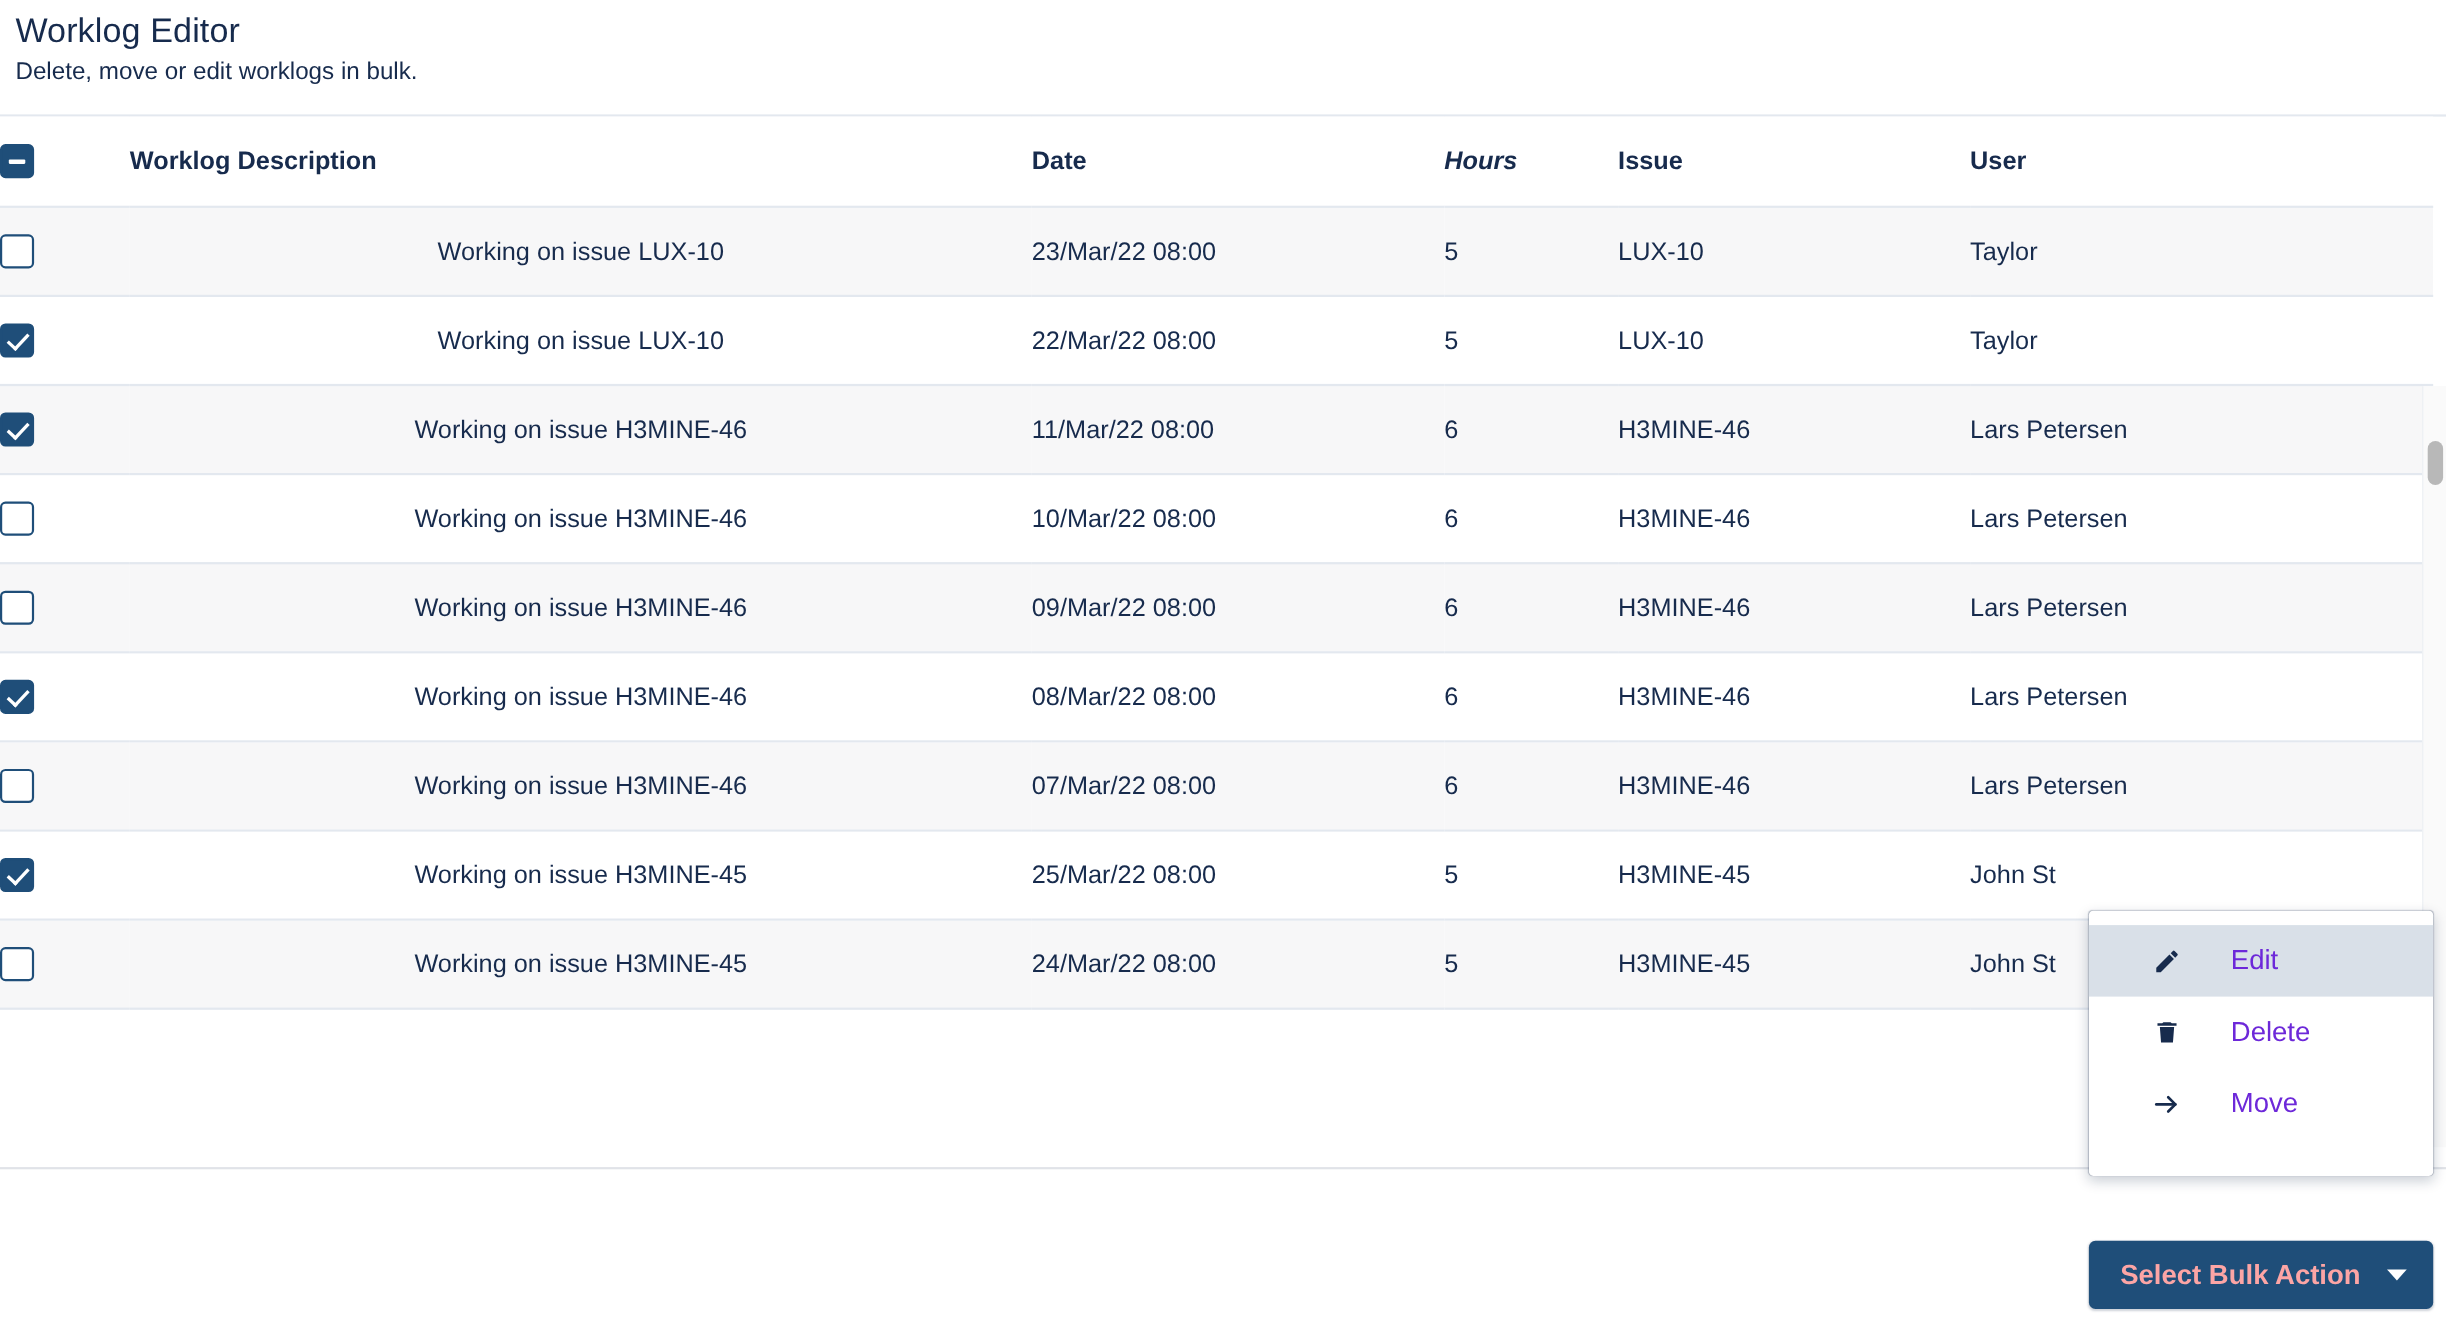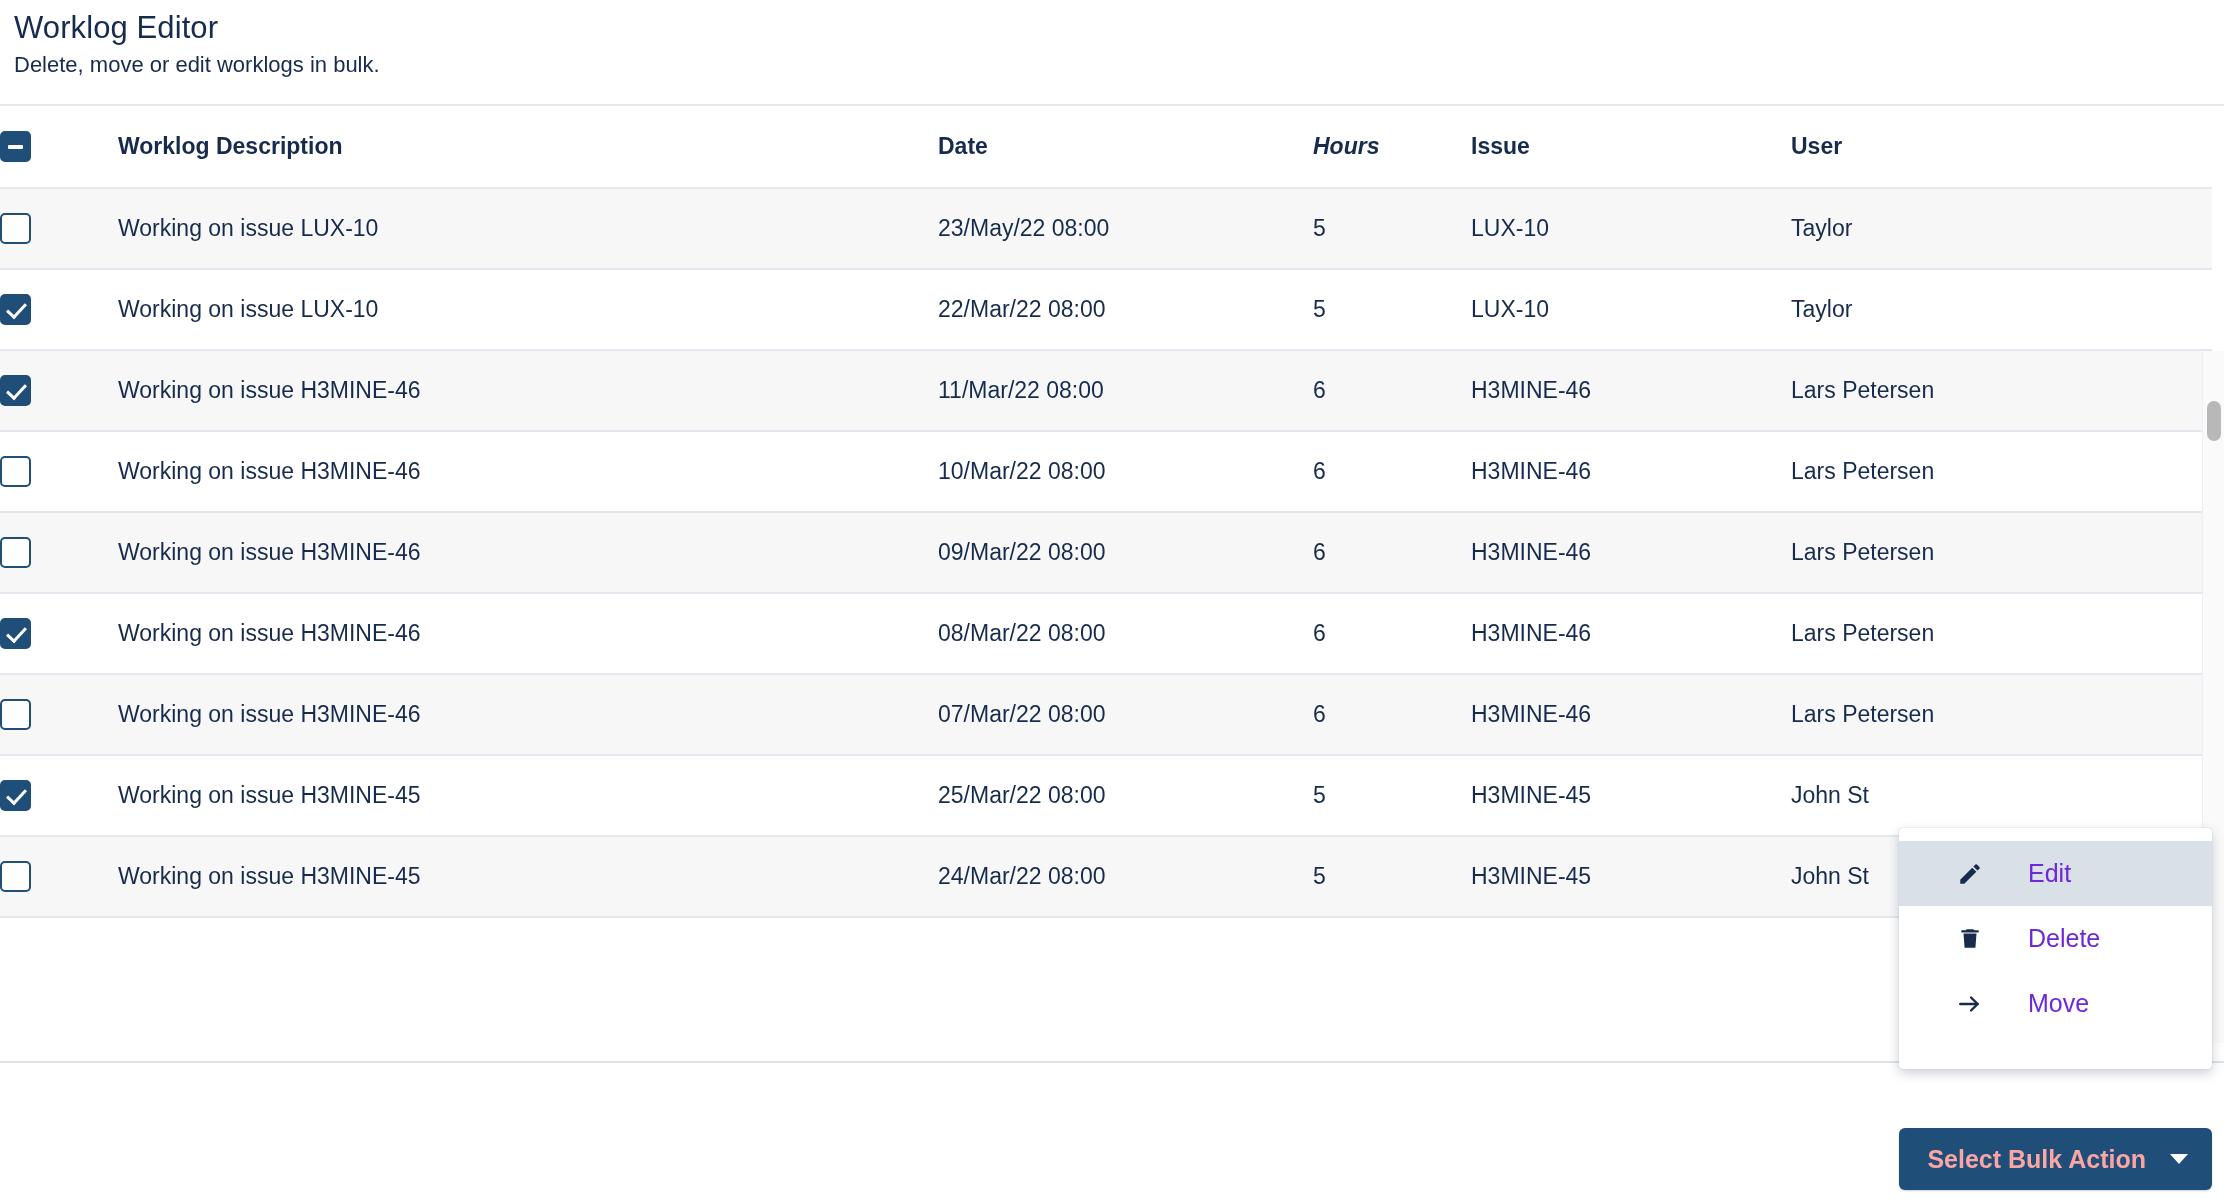--- a/index.html
+++ b/index.html
@@ -88,21 +88,21 @@
     vertical-align: middle;
     font-size: 23px;
     font-weight: 400;
     color: #172b4d;
     padding: 0;
     border-top: 2px solid #e3e8ef;
     white-space: nowrap;
     overflow: hidden;
   }
   tbody td.td-check { padding-left: 37px; }
-  tbody td.td-desc  { padding-left: 50px; }
+  tbody td.td-desc  { padding-left: 50px; text-align: center; }
   tbody td.td-date  { padding-left: 39px; }
   tbody td.td-hours { padding-left: 25px; }
   tbody td.td-issue { padding-left: 24px; }
   tbody td.td-user  { padding-left: 25px; }
 
   tbody tr.odd  td { background: #f7f7f8; }
   tbody tr.even td { background: #ffffff; }
   tbody tr:last-child td { border-bottom: 2px solid #e3e8ef; }
 
   
@@ -270,21 +270,21 @@
           <th class="th-date">Date</th>
           <th class="th-hours">Hours</th>
           <th class="th-issue">Issue</th>
           <th class="th-user">User</th>
         </tr>
       </thead>
       <tbody id="rows-body">
           <tr class="odd">
             <td class="td-check"><span class="cbx off"></span></td>
             <td class="td-desc">Working on issue LUX-10</td>
-            <td class="td-date">23/May/22 08:00</td>
+            <td class="td-date">23/Mar/22 08:00</td>
             <td class="td-hours">5</td>
             <td class="td-issue">LUX-10</td>
             <td class="td-user">Taylor</td>
           </tr>
           <tr class="even">
             <td class="td-check"><span class="cbx on"></span></td>
             <td class="td-desc">Working on issue LUX-10</td>
             <td class="td-date">22/Mar/22 08:00</td>
             <td class="td-hours">5</td>
             <td class="td-issue">LUX-10</td>

